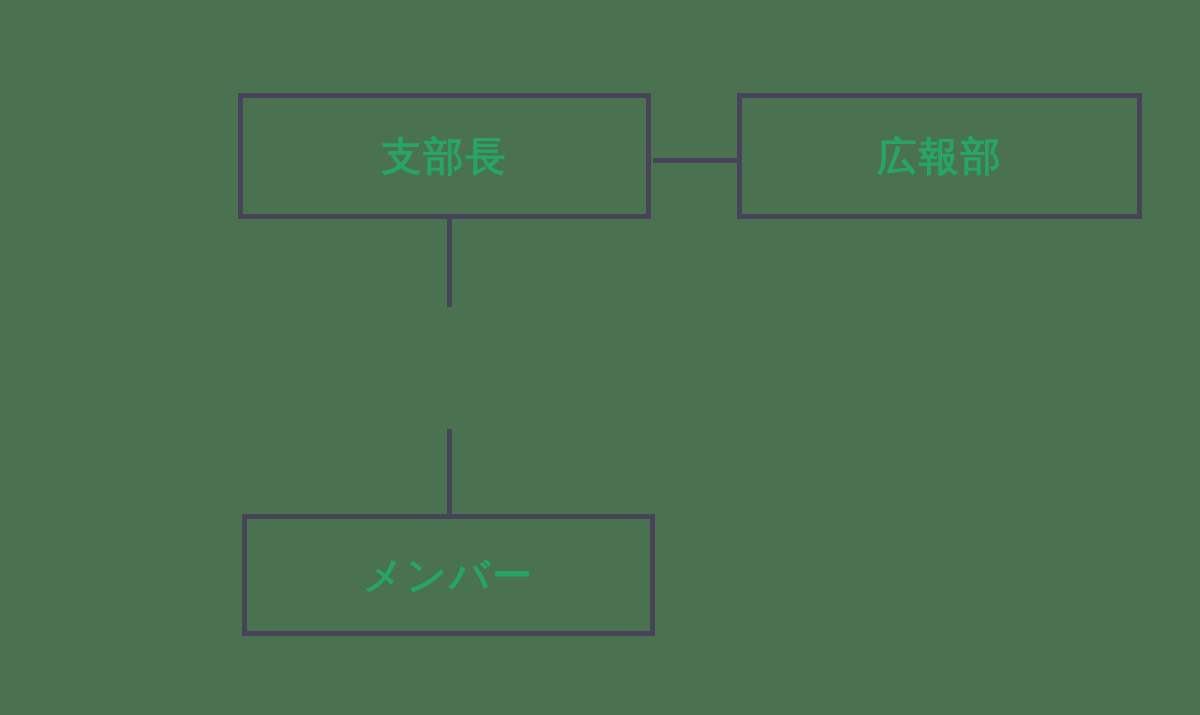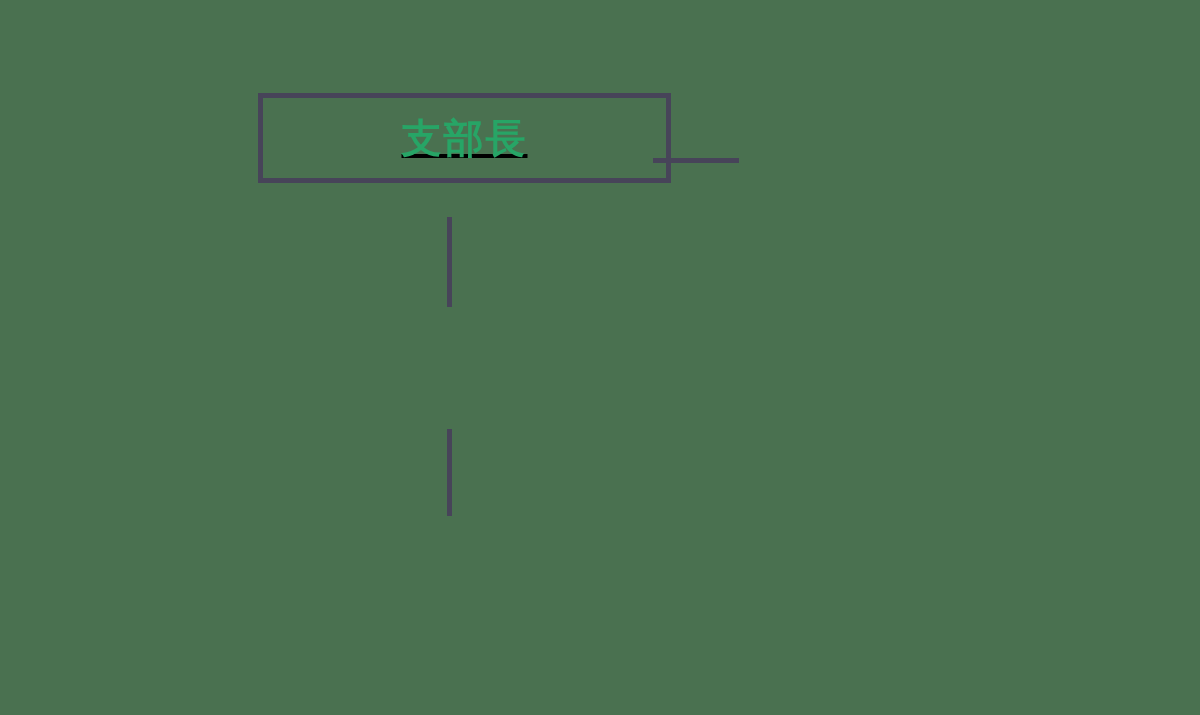--- a/index.html
+++ b/index.html
@@ -29,41 +29,47 @@
     justify-content: center;
   }
   .node .label {
     color: var(--text);
     font-size: 40px;
     font-weight: bold;
     letter-spacing: 2px;
     line-height: 1;
     white-space: nowrap;
   }
-  .node-branch-head    { left: 258px; top: 93px;  width: 413px; height: 90px; text-decoration: underline; }
+  .node-branch-head    { left: 238px; top: 93px;  width: 413px; height: 126px; }
   .node-pr-department  { left: 737px; top: 93px;  width: 405px; height: 126px; }
   .node-secretariat    { left: 242px; top: 305px; width: 413px; height: 126px; }
   .node-members        { left: 242px; top: 514px; width: 413px; height: 122px; }
   .connector {
     position: absolute;
     background: var(--border);
   }
   .conn-branch-pr      { left: 653px; top: 158px; width: 86px;  height: 5px; }
   .conn-branch-secr    { left: 447px; top: 217px; width: 5px;   height: 90px; }
   .conn-secr-members   { left: 447px; top: 429px; width: 5px;   height: 87px; }
 </style>
 </head>
 <body>
 
 <div class="canvas">
 
   <div class="node node-branch-head">
     <span class="label">支部長</span>
   </div>
 
+  <div class="node node-pr-department">
+    <span class="label">広報部</span>
+  </div>
 
 
+  <div class="node node-members">
+    <span class="label">メンバー</span>
+  </div>
 
   <div class="connector conn-branch-pr"></div>
   <div class="connector conn-branch-secr"></div>
   <div class="connector conn-secr-members"></div>
 
 </div>
 
 </body></html>

